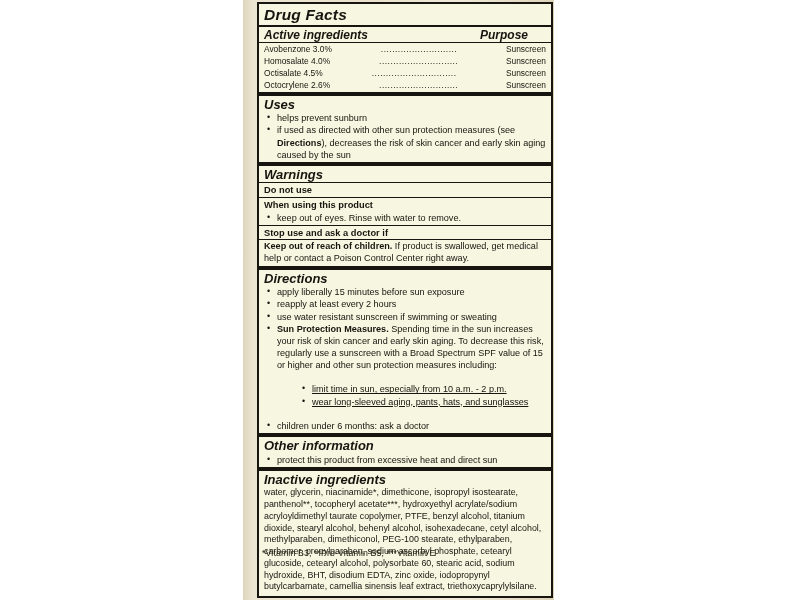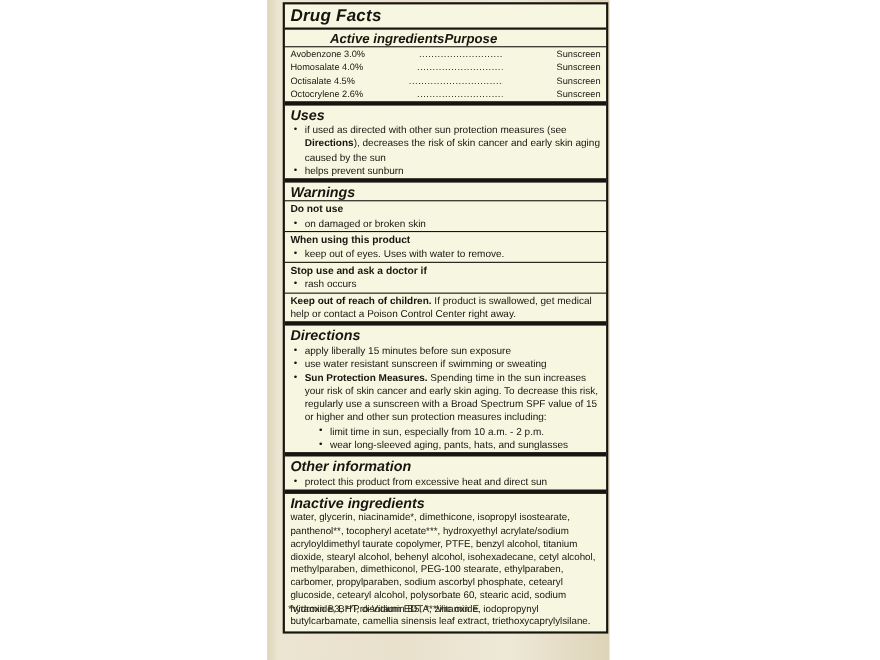--- a/index.html
+++ b/index.html
@@ -61,27 +61,26 @@
 
   .sec-head {
     font-size: 13px;
     font-weight: bold;
     font-style: italic;
     padding: 1px 5px 0 5px;
     line-height: 1.2;
   }
   .row-head {
     display: flex;
-    justify-content: flex-start;
+    justify-content: space-between;
     align-items: baseline;
     font-size: 12px;
     font-weight: bold;
     font-style: italic;
-    padding: 1px 1px 0 5px;
-    margin-left: 36px;
+    padding: 1px 23px 0 5px;
   }
   .ai-line {
     display: flex;
     align-items: baseline;
     font-size: 8.4px;
     padding: 0 5px;
     line-height: 1.45;
     white-space: nowrap;
     gap: 48px;
   }
@@ -122,23 +121,24 @@
     margin: 0 0 0 0;
   }
   ul.bl > li::before {
     content: "\2022";
     position: absolute;
     left: 3px;
     top: -1px;
     font-size: 9px;
   }
   ul.bl ul.sub {
-    margin: 0;
+    margin: 12px;
     padding: 0 0 0 10px;
     list-style: none;
+    text-decoration: underline;
   }
   ul.bl ul.sub > li {
     position: relative;
     padding-left: 13px;
     font-size: 9.1px;
     line-height: 1.34;
   }
   ul.bl ul.sub > li::before {
     content: "\2022";
     position: absolute;
@@ -201,62 +201,58 @@
     <div class="ai-line">
       <span class="nm">Octocrylene 2.6%</span>
       <span class="dots">.....................................................................................</span>
       <span class="pp">Sunscreen</span>
     </div>
 
     <div class="rule-thick"></div>
 
     <div class="sec-head">Uses</div>
     <ul class="bl">
+      <li>helps prevent sunburn</li>
       <li><span>if used as directed with other sun protection measures (see </span><b>Directions</b><span>), decreases the risk of skin cancer and early skin aging caused by the sun</span></li>
-      <li>helps prevent sunburn</li>
     </ul>
 
     <div class="rule-thick"></div>
 
     <div class="sec-head">Warnings</div>
     <div class="rule-thin"></div>
 
     <div class="sub-head">Do not use</div>
-    <ul class="bl">
-      <li>on damaged or broken skin</li>
-    </ul>
     <div class="rule-thin"></div>
 
     <div class="sub-head">When using this product</div>
     <ul class="bl">
-      <li>keep out of eyes. Uses with water to remove.</li>
+      <li>keep out of eyes. Rinse with water to remove.</li>
     </ul>
     <div class="rule-thin"></div>
 
     <div class="sub-head">Stop use and ask a doctor if</div>
-    <ul class="bl">
-      <li>rash occurs</li>
-    </ul>
     <div class="rule-thin"></div>
 
     <div class="body-text"><b>Keep out of reach of children.</b><span> If product is swallowed, get medical help or contact a Poison Control Center right away.</span></div>
 
     <div class="rule-thick"></div>
 
     <div class="sec-head">Directions</div>
     <ul class="bl">
       <li>apply liberally 15 minutes before sun exposure</li>
+      <li>reapply at least every 2 hours</li>
       <li>use water resistant sunscreen if swimming or sweating</li>
       <li>
         <b>Sun Protection Measures.</b><span> Spending time in the sun increases your risk of skin cancer and early skin aging. To decrease this risk, regularly use a sunscreen with a Broad Spectrum SPF value of 15 or higher and other sun protection measures including:</span>
         <ul class="sub">
           <li>limit time in sun, especially from 10 a.m. - 2 p.m.</li>
           <li>wear long-sleeved aging, pants, hats, and sunglasses</li>
         </ul>
       </li>
+      <li>children under 6 months: ask a doctor</li>
     </ul>
 
     <div class="rule-thick"></div>
 
     <div class="sec-head">Other information</div>
     <ul class="bl">
       <li>protect this product from excessive heat and direct sun</li>
     </ul>
 
     <div class="rule-thick"></div>

